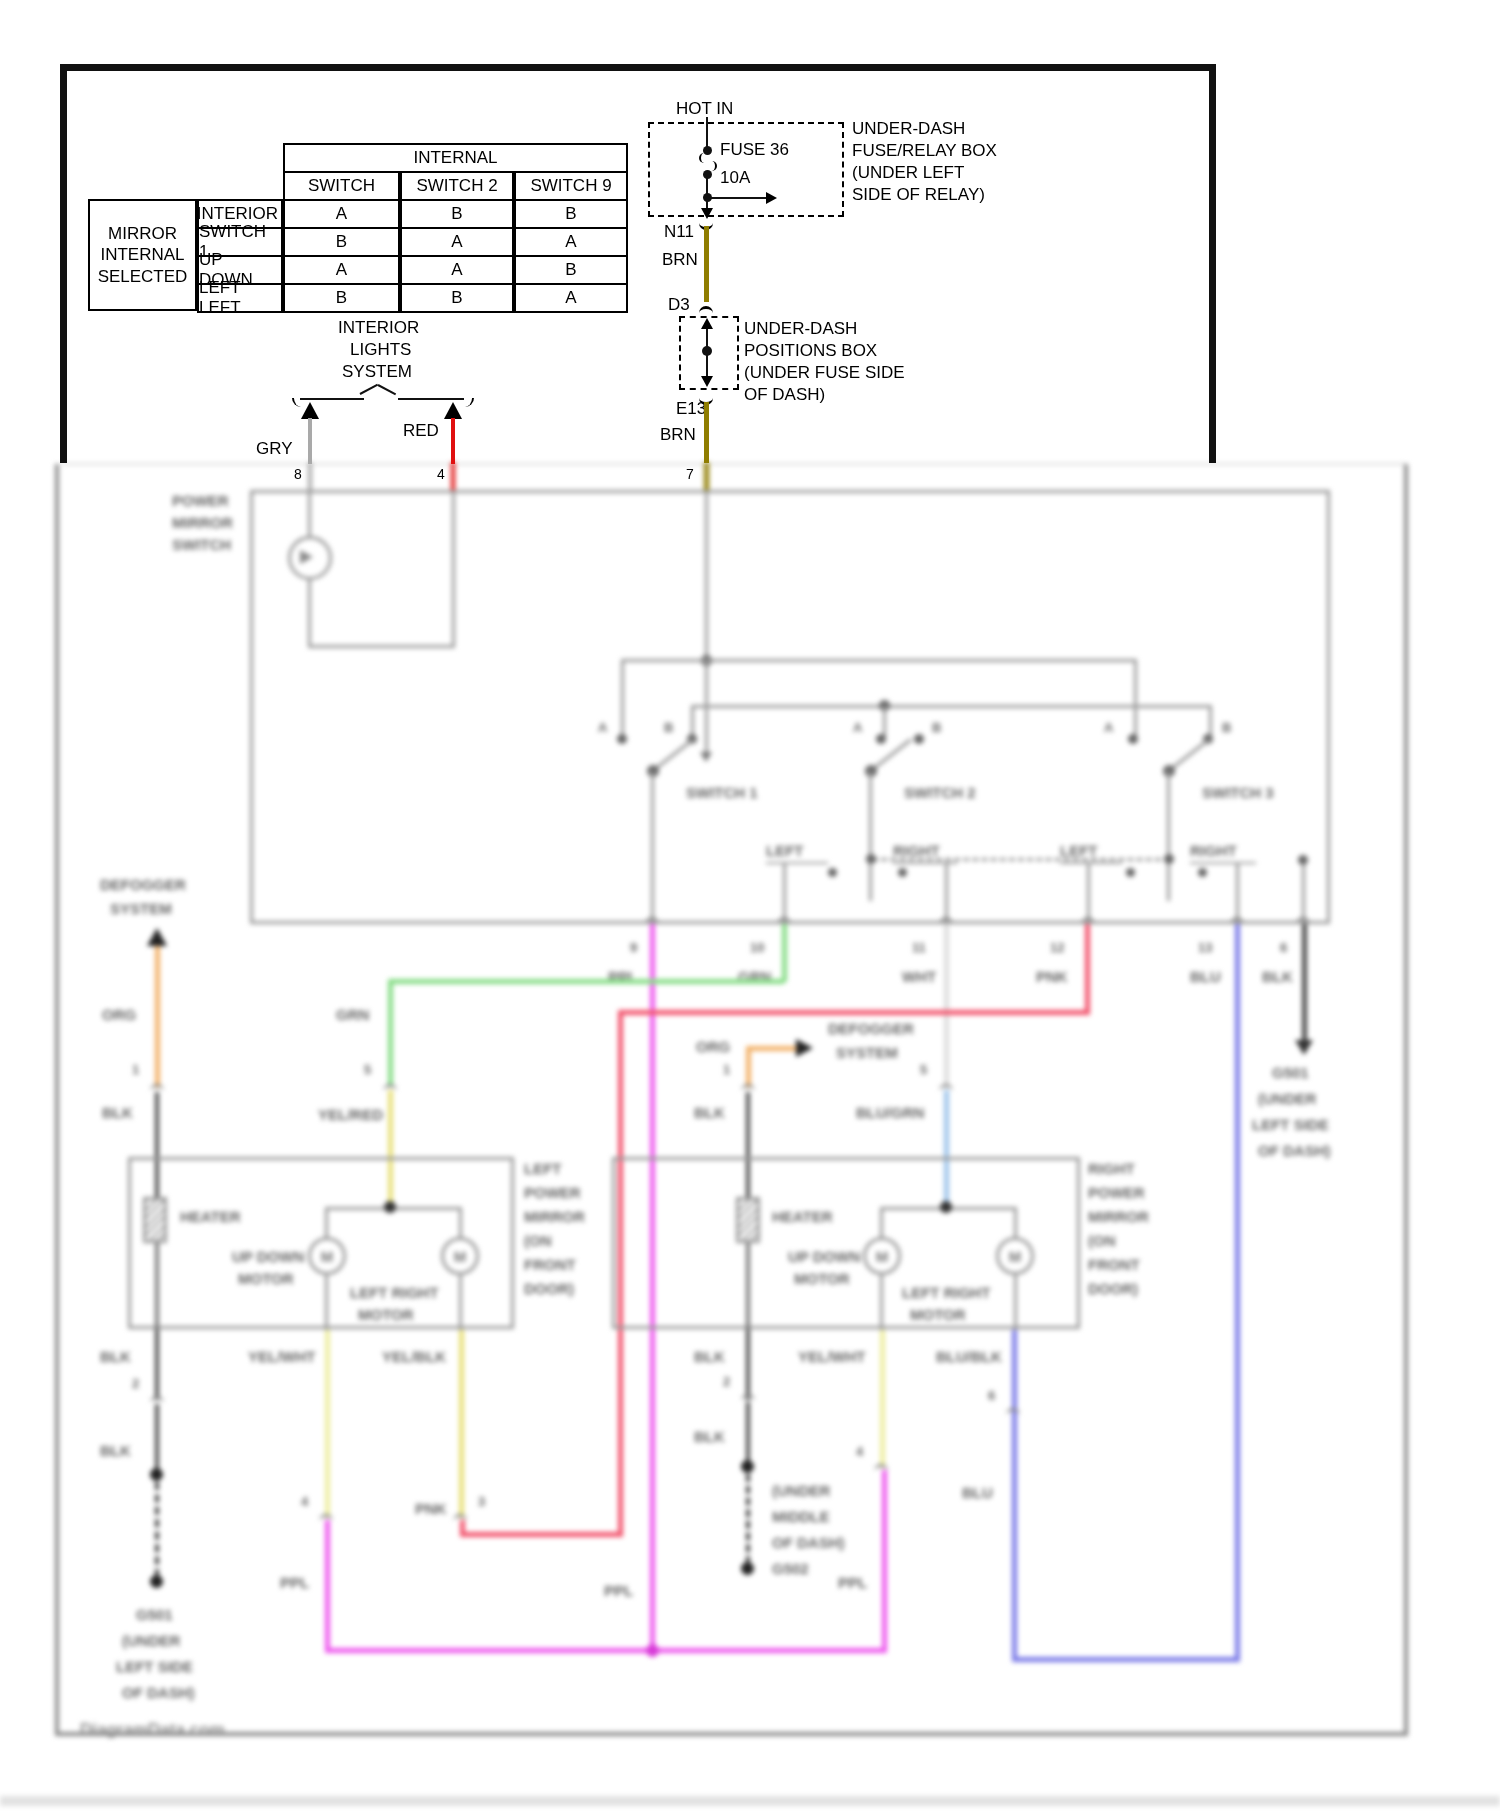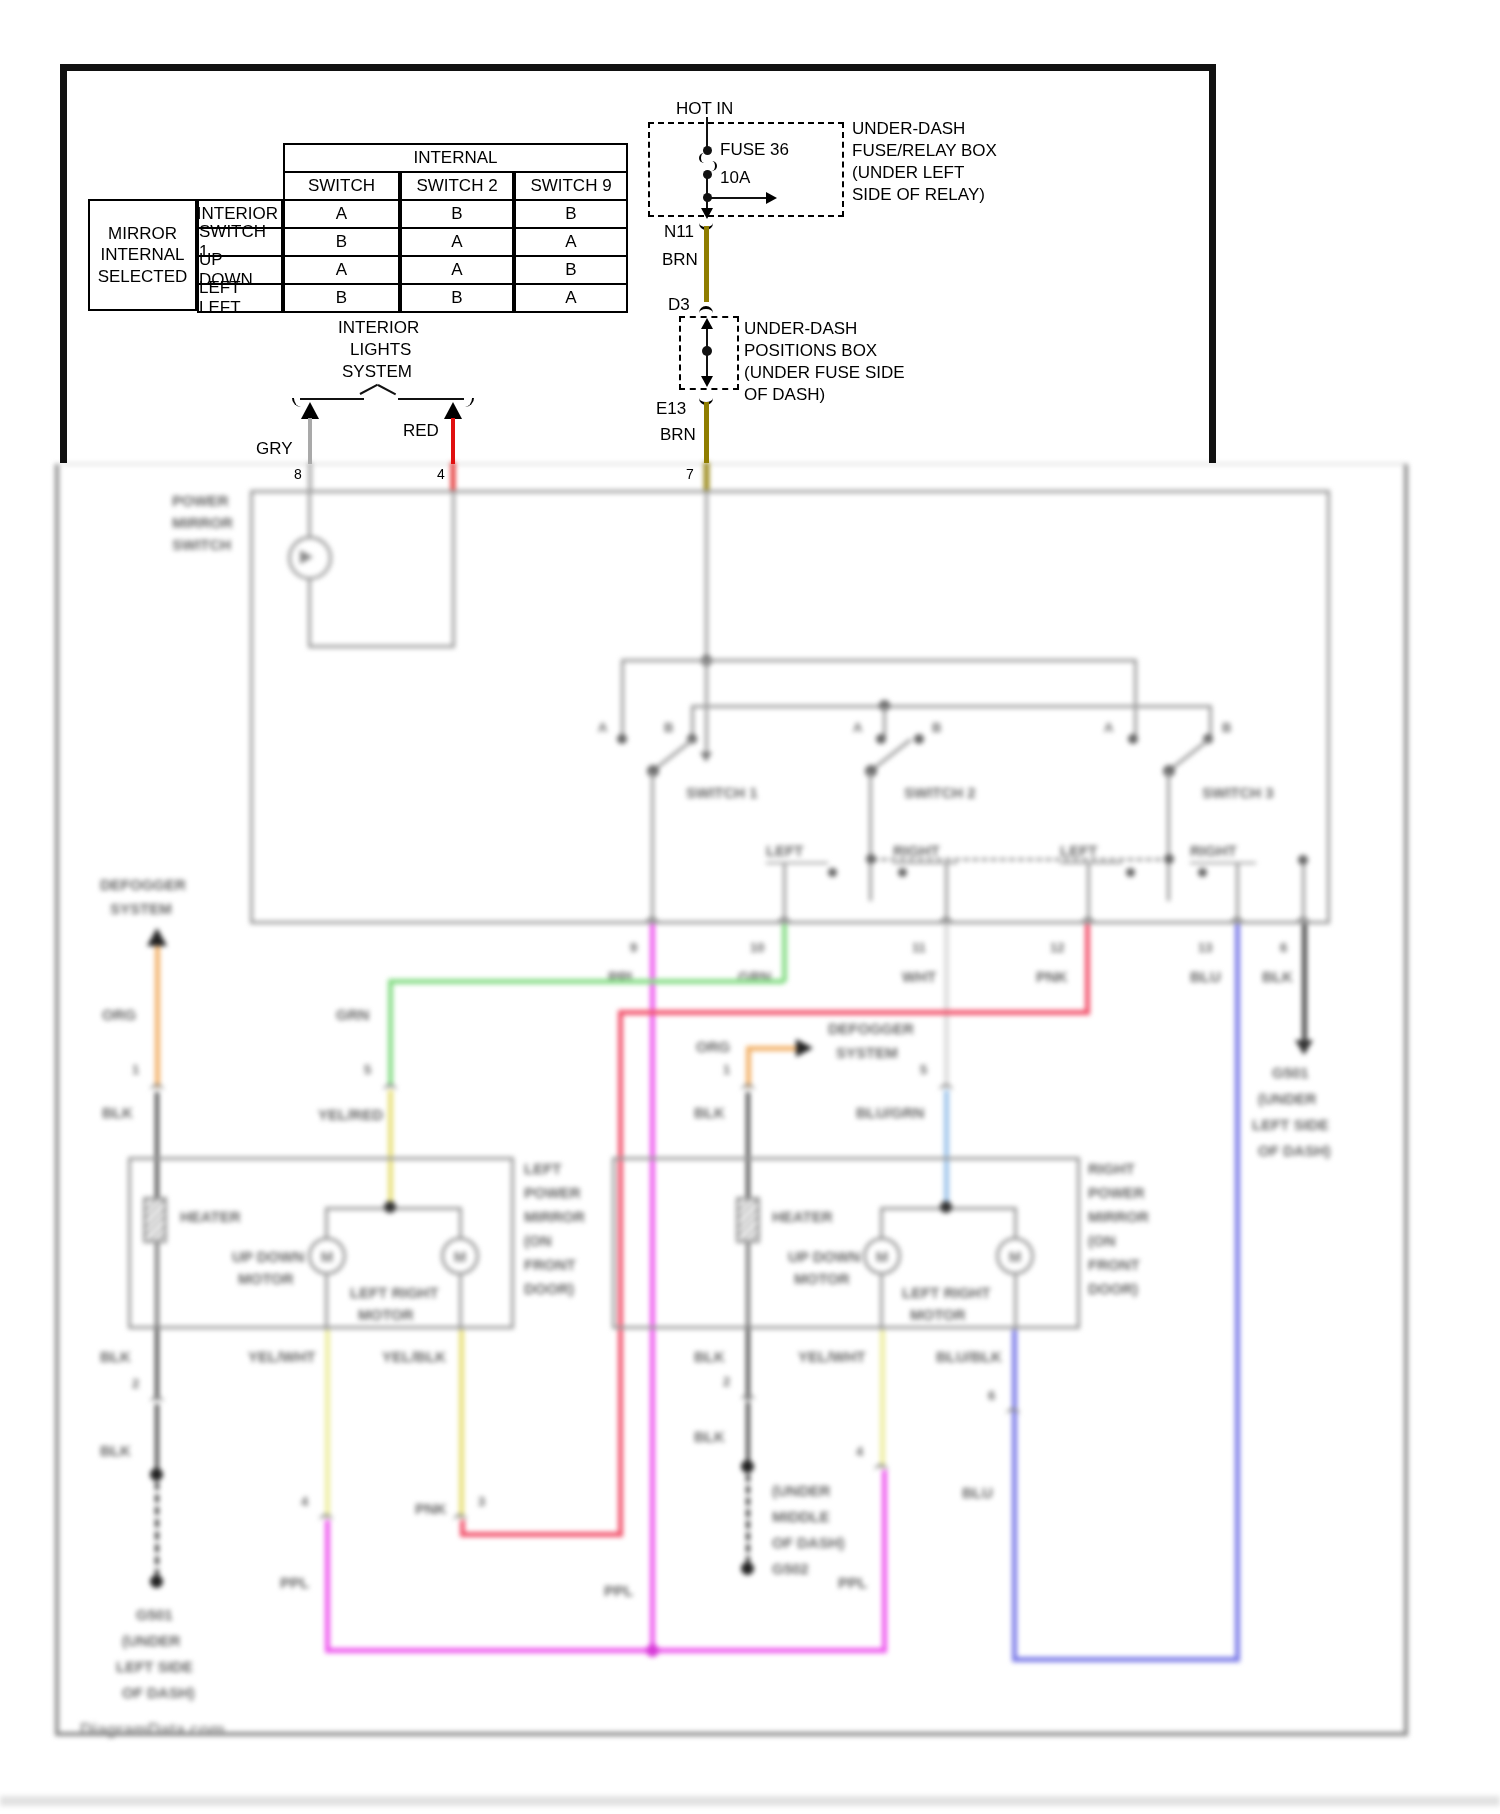--- a/index.html
+++ b/index.html
@@ -414,21 +414,21 @@
     <div class="dashbox" style="left:679px;top:316px;width:60px;height:74px"></div>
     <div class="kl" style="left:706px;top:320px;width:2px;height:64px"></div>
     <div class="tri" style="left:701px;top:318px;border-bottom:11px solid #000;border-left:6px solid transparent;border-right:6px solid transparent"></div>
     <div class="dot" style="left:702px;top:346px;width:10px;height:10px"></div>
     <div class="tri" style="left:701px;top:376px;border-top:11px solid #000;border-left:6px solid transparent;border-right:6px solid transparent"></div>
     <div class="t" style="left:744px;top:318px">UNDER-DASH</div>
     <div class="t" style="left:744px;top:340px">POSITIONS BOX</div>
     <div class="t" style="left:744px;top:362px">(UNDER FUSE SIDE</div>
     <div class="t" style="left:744px;top:384px">OF DASH)</div>
     <div class="arcd" style="left:699px;top:394px;border-bottom-color:#000"></div>
-    <div class="t" style="left:656px;top:398px">E13</div>
+    <div class="t" style="left:676px;top:398px">E13</div>
     <div class="t" style="left:660px;top:424px">BRN</div>
     <div class="wl" style="left: 704px; top: 402px; width: 5px; height: 61px; background: rgb(143, 125, 0);"></div>
 
     <div class="t" style="left:338px;top:317px">INTERIOR</div>
     <div class="t" style="left:350px;top:339px">LIGHTS</div>
     <div class="t" style="left:342px;top:361px">SYSTEM</div>
 
     <div class="kl" style="left:300px;top:398px;width:64px;height:2px"></div>
     <div class="kl" style="left:398px;top:398px;width:66px;height:2px"></div>
     <div class="kl" style="left:360px;top:393px;width:20px;height:2px;transform:rotate(-28deg);transform-origin:0 50%"></div>

